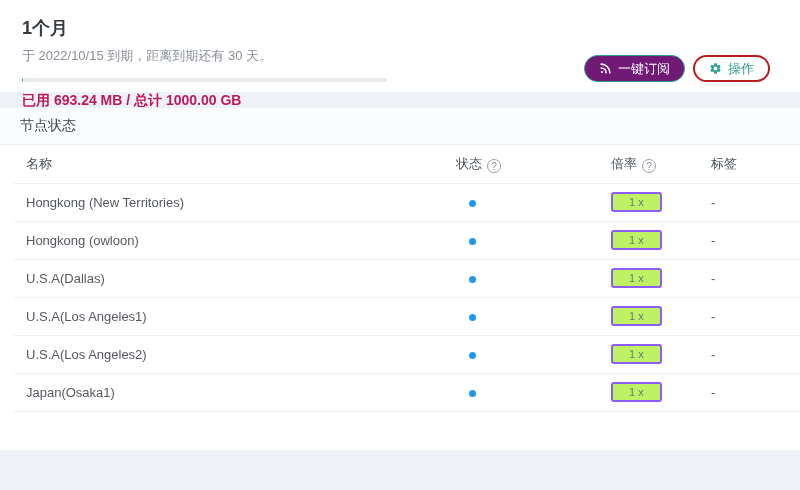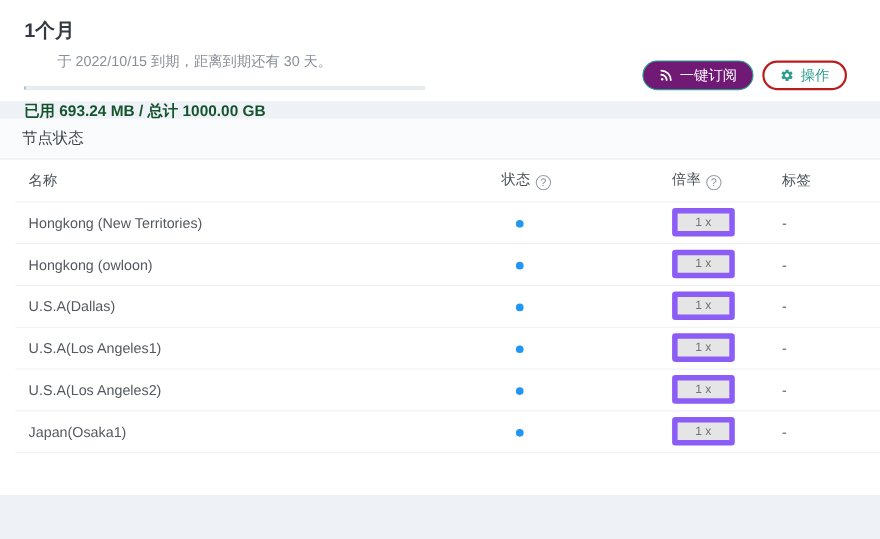--- a/index.html
+++ b/index.html
@@ -22,39 +22,38 @@
   .plan-title {
     font-size: 18px;
     font-weight: bold;
     color: #353a40;
     line-height: 1.2;
   }
   .plan-expiry {
     margin-top: 7px;
     font-size: 13px;
     color: #8a8f98;
-    margin-left: 30px;
   }
   .progress-track {
     margin-top: 13px;
     width: 365px;
     height: 4px;
     background: #e9ecef;
     border-radius: 2px;
     overflow: hidden;
   }
   .progress-fill {
     height: 100%;
     background: #2a9d8f;
   }
   .usage-text {
     margin-top: 10px;
     font-size: 14px;
     font-weight: bold;
-    color: #14532d;
+    color: #be185d;
   }
   .actions {
     position: absolute;
     top: 55px;
     right: 30px;
     display: flex;
     gap: 8px;
     align-items: center;
   }
   .btn {
@@ -143,22 +142,22 @@
     border-radius: 50%;
     background: #2196f3;
   }
   .rate-badge {
     display: inline-block;
     min-width: 46px;
     padding: 2px 16px;
     text-align: center;
     font-size: 11px;
     color: #6c757d;
-    background: #e5e5e5;
-    border: 5px solid #8b5cf6;
+    background: #bef264;
+    border: 2px solid #8b5cf6;
     border-radius: 3px;
   }
   .tag-dash { color: #8a8f98; }
 </style>
 </head>
 <body>
 
 <div class="traffic-card">
   <div class="plan-title">1个月</div>
   <div class="plan-expiry">于 2022/10/15 到期，距离到期还有 30 天。</div>

